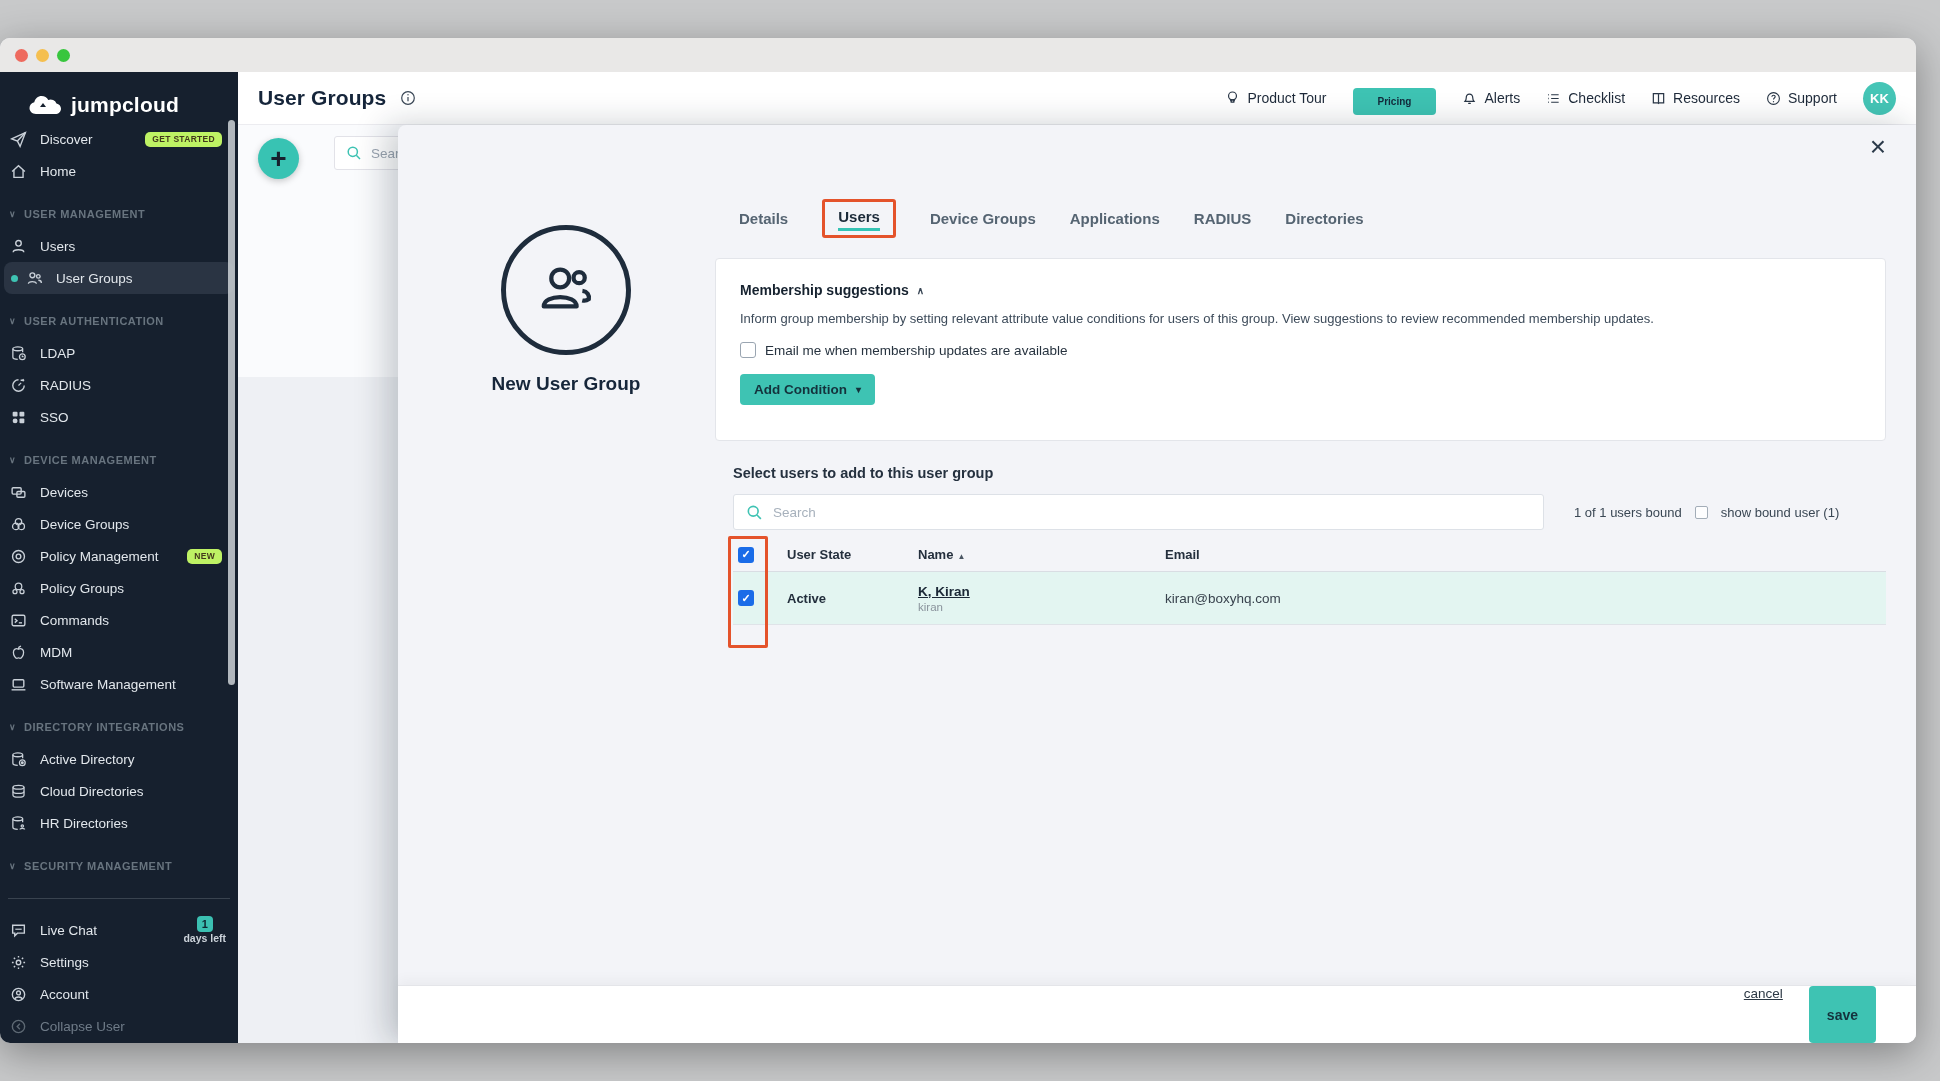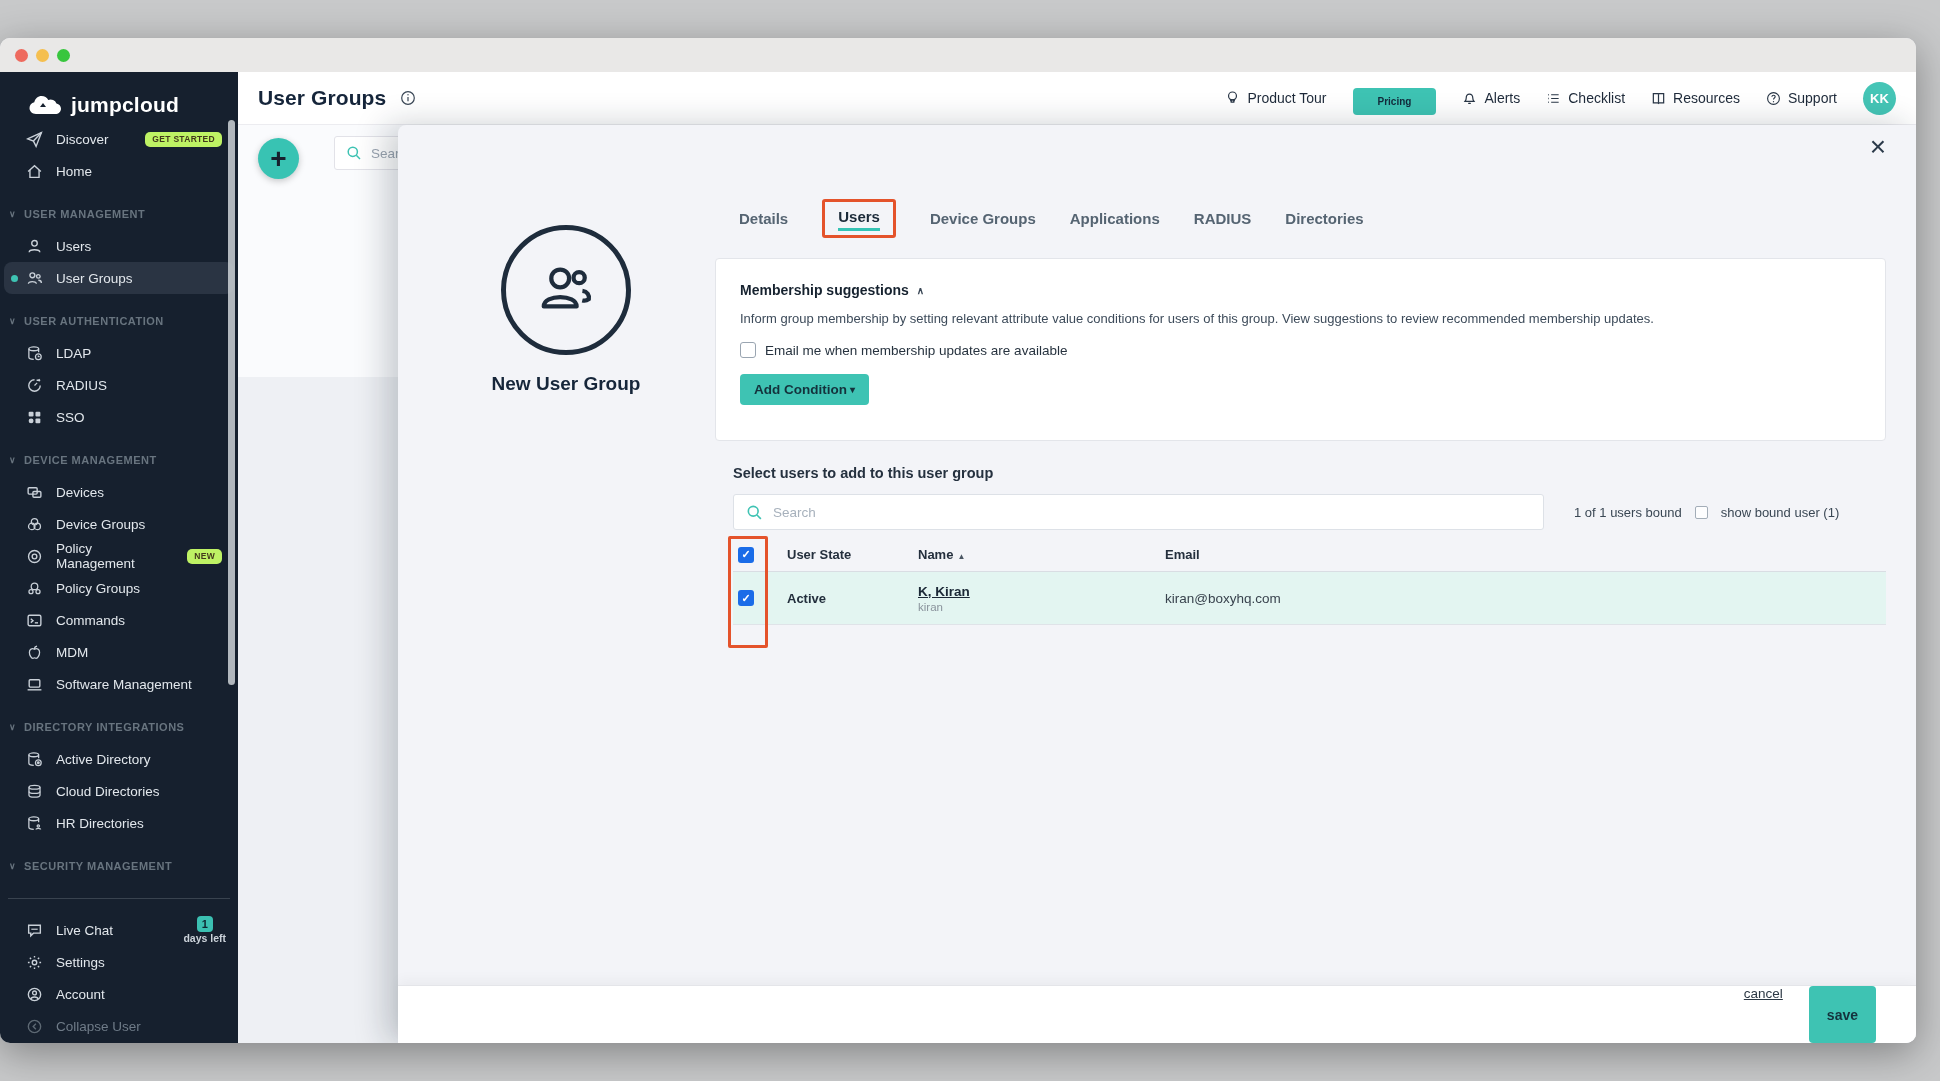--- a/index.html
+++ b/index.html
@@ -9,21 +9,21 @@
   .window { position:absolute; left:0; top:38px; width:1916px; height:1005px; border-radius:10px; overflow:hidden; box-shadow:0 10px 40px rgba(0,0,0,.35); background:#eef0f4; }
   .titlebar { position:absolute; left:0; top:0; right:0; height:34px; background:#e9e8e7; display:flex; align-items:center; gap:8px; padding-left:15px; }
   .tdot { width:13px; height:13px; border-radius:50%; }
   .tdot.red{background:#ee6a5e;} .tdot.yellow{background:#f5bf4f;} .tdot.green{background:#38c63e;}
   .app { position:absolute; left:0; top:34px; right:0; bottom:0; }
 
   
   .sidebar { position:absolute; left:0; top:0; width:238px; height:971px; background:#16202e; color:#dfe5eb; overflow:hidden; }
   .logo-row { padding:14px 0 0 28px; height:51px; display:flex; align-items:center; gap:9px; }
   .logo-word { color:#fff; font-size:21px; font-weight:700; letter-spacing:.2px; }
-  .s-item { height:32px; display:flex; align-items:center; gap:13px; padding-left:26px; font-size:13.5px; color:#e2e7ec; cursor:pointer; position:relative; }
+  .s-item { height:32px; display:flex; align-items:center; gap:13px; padding-left:10px; font-size:13.5px; color:#e2e7ec; cursor:pointer; position:relative; }
   .s-item .ic { flex:0 0 17px; color:#c9d0d8; }
   .s-sec { height:32px; margin-top:11px; display:flex; align-items:center; gap:8px; padding-left:9px; color:#68747f; font-size:11px; font-weight:700; letter-spacing:.5px; }
   .s-sec .chev { font-size:9px; color:#68747f; }
   .s-active { background:#2a3443; border-radius:8px; margin:0 4px; padding-left:22px; }
   .s-active::before { content:""; position:absolute; left:7px; top:13px; width:7px; height:7px; border-radius:50%; background:#3ec3b3; }
   .badge { background:#bef264; color:#43391c; font-size:8.5px; font-weight:800; padding:2.5px 7px; border-radius:5px; letter-spacing:.3px; margin-left:auto; margin-right:16px; white-space:nowrap; }
   .s-divider { border-top:1px solid #39434f; margin:16px 8px 0 8px; }
   .s-footer-group { margin-top:15px; }
   .trial { margin-left:auto; margin-right:12px; text-align:center; line-height:1.15; }
   .trial-badge { display:inline-block; background:#3bc0b2; color:#102531; font-size:11px; font-weight:800; padding:2px 5px; border-radius:4px; }
@@ -60,21 +60,21 @@
   .tab-box { border:3.5px solid #e4532b; border-radius:3px; padding:6px 13px 9px 13px; }
   .tab-active { color:#1b2a39; position:relative; display:inline-block; }
   .tab-active::after { content:""; position:absolute; left:0; right:0; bottom:-6px; height:3px; background:#35c3b4; }
 
   .mcard { position:absolute; left:317px; top:133px; width:1171px; height:183px; background:#fff; border:1px solid #e3e5ea; border-radius:4px; padding:23px 24px; }
   .mcard-title { font-size:14px; font-weight:700; color:#16222f; display:flex; align-items:center; gap:8px; cursor:pointer; }
   .mcard-title .chev { font-size:10px; color:#3a4756; }
   .mcard-desc { margin-top:13px; font-size:13px; color:#3d4b5a; }
   .optrow { margin-top:16px; display:flex; align-items:center; gap:9px; font-size:13.5px; color:#27333f; }
   .cb-empty { width:16px; height:16px; border:1.5px solid #9aa5b1; border-radius:3px; background:#fff; flex:0 0 16px; cursor:pointer; }
-  .addcond { margin-top:16px; display:inline-flex; align-items:center; gap:3px; background:#3ec3b3; color:#14323c; font-size:13.5px; font-weight:700; padding:8px 14px; border:none; border-radius:4px; font-family:inherit; cursor:pointer; }
+  .addcond { margin-top:16px; display:inline-flex; align-items:center; gap:9px; background:#3ec3b3; color:#14323c; font-size:13.5px; font-weight:700; padding:8px 14px; border:none; border-radius:4px; font-family:inherit; cursor:pointer; }
   .addcond .caret { font-size:10px; }
 
   .select-heading { position:absolute; left:335px; top:340px; font-size:14.5px; font-weight:700; color:#25313f; }
   .msearch { position:absolute; left:335px; top:369px; width:811px; height:36px; background:#fff; border:1px solid #dde1e7; border-radius:3px; display:flex; align-items:center; gap:10px; padding-left:12px; }
   .msearch input { border:none; outline:none; font-size:13.5px; color:#55606d; width:700px; font-family:inherit; background:transparent; }
   .msearch input::placeholder { color:#a7b1bc; }
   .bound-row { position:absolute; left:1176px; top:369px; height:36px; display:flex; align-items:center; gap:13px; font-size:13px; color:#3a4754; }
   .cb-small { width:13px; height:13px; border:1.5px solid #a3adb8; border-radius:2px; background:#fdfdfe; flex:0 0 13px; cursor:pointer; }
 
   .utable { position:absolute; left:335px; top:413px; width:1153px; }

